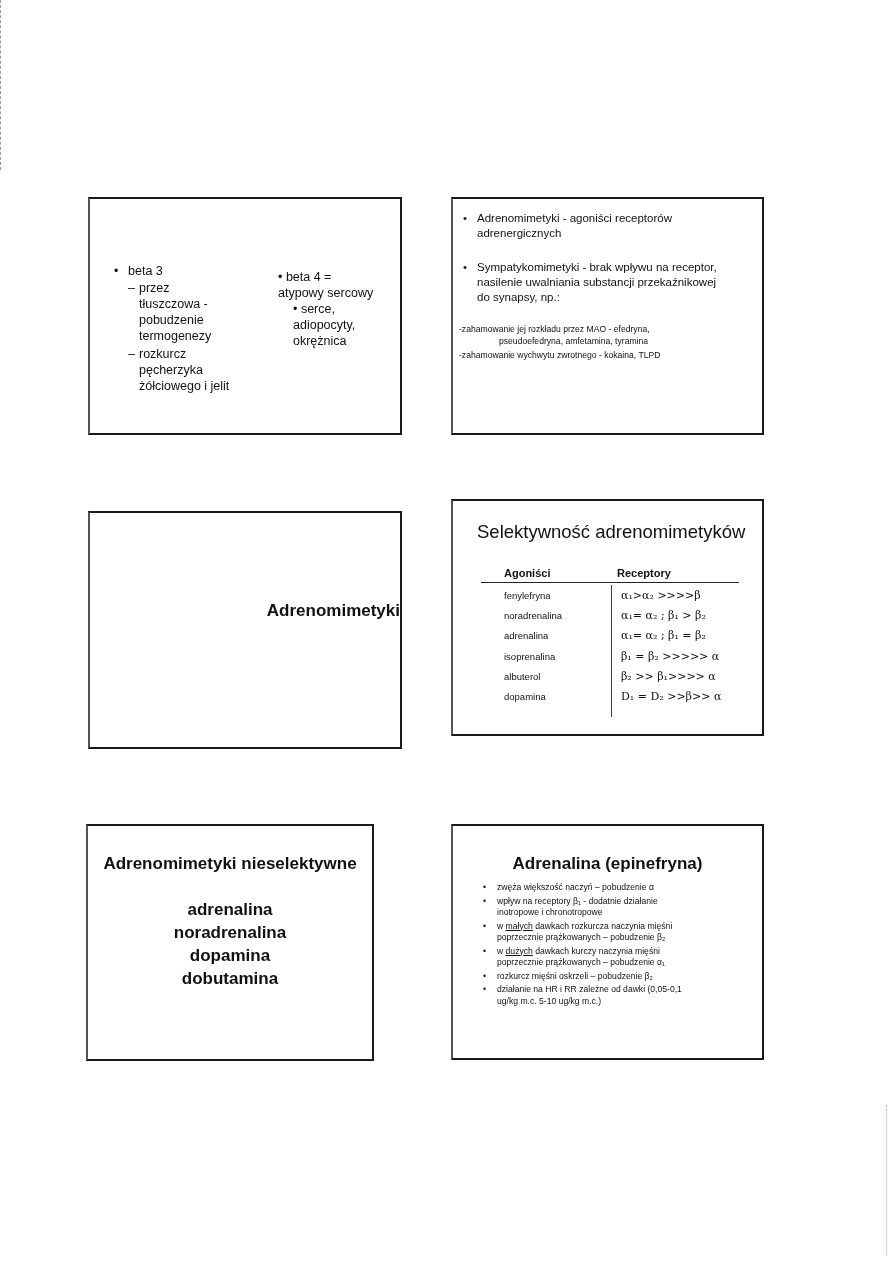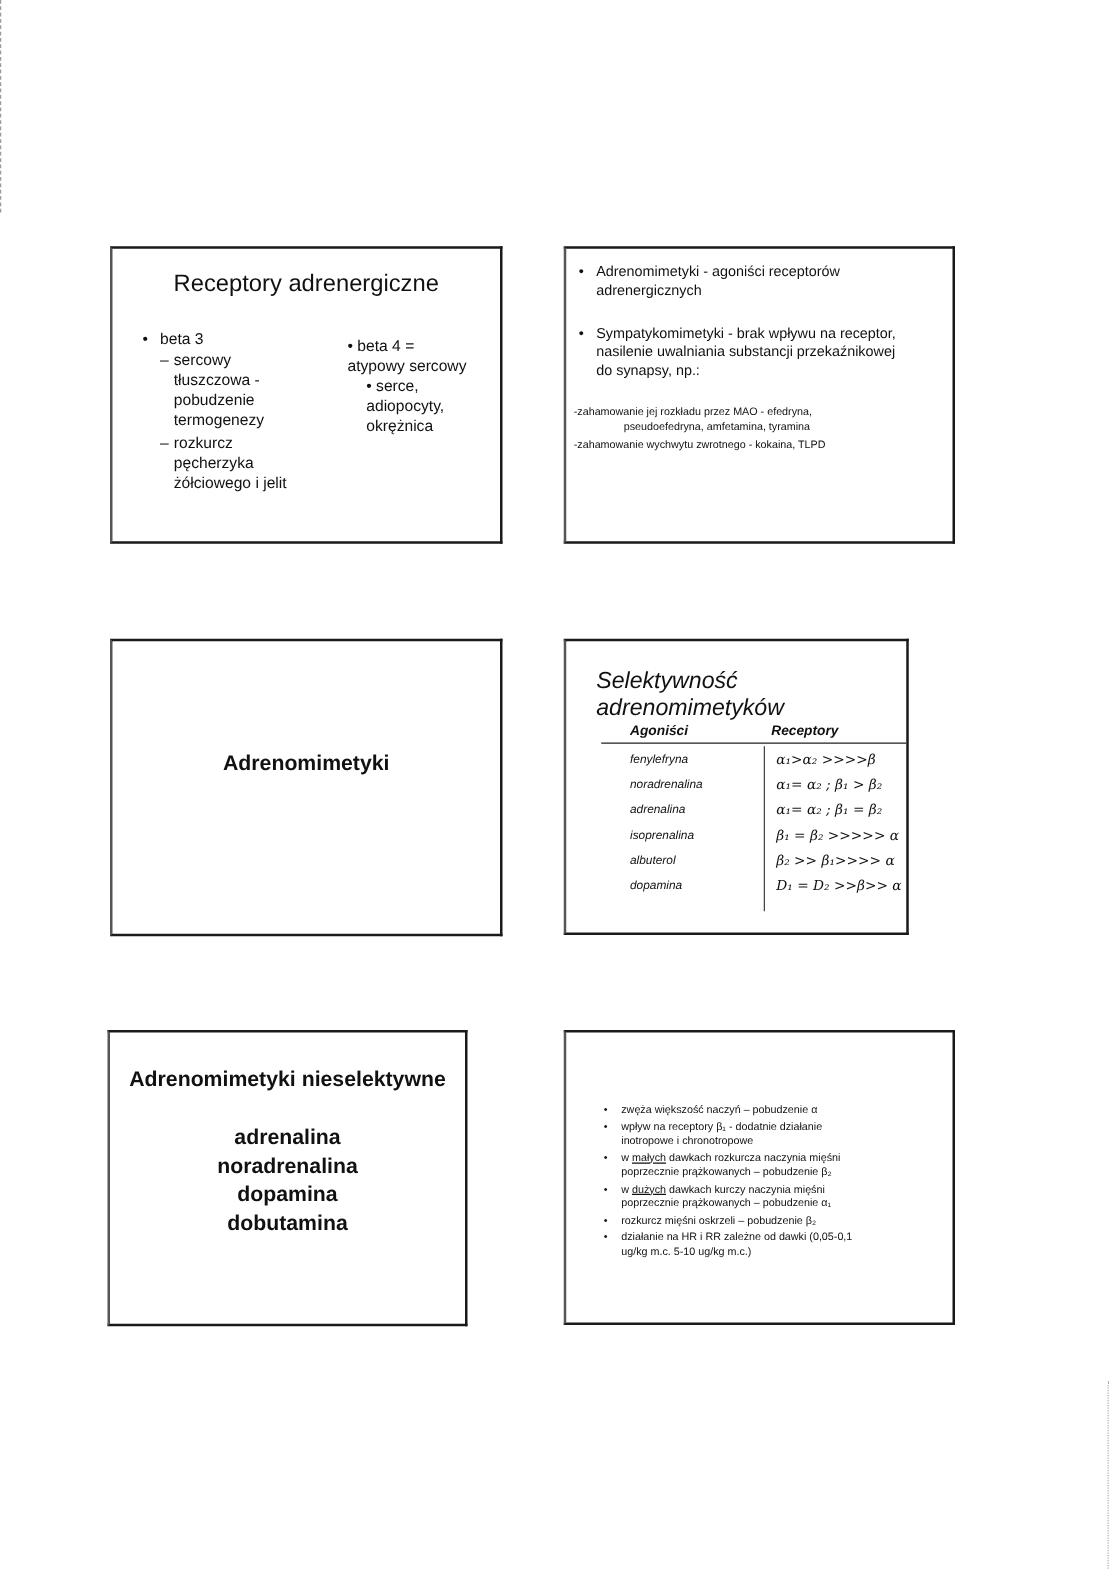--- a/index.html
+++ b/index.html
@@ -7,21 +7,21 @@
          font-family: "Liberation Sans", "DejaVu Sans", sans-serif; color: #111; }
   .scan-edge-left { position: absolute; left: 0; top: 0; width: 2px; height: 170px;
          border-left: 1px dashed #9a9a9a; }
   .scan-edge-right { position: absolute; left: 886px; top: 1105px; width: 1px; height: 150px;
          border-left: 1px dotted #b0b0b0; }
   .slide { position: absolute; box-sizing: border-box; border: 2px solid #1a1a1a;
            border-left-color: #555; background: #fff; overflow: hidden; }
   #s1 { left: 88px; top: 197px; width: 314px; height: 238px; }
   #s2 { left: 451px; top: 197px; width: 313px; height: 238px; }
   #s3 { left: 88px; top: 511px; width: 314px; height: 238px; }
-  #s4 { left: 451px; top: 511px; width: 276px; height: 237px; font-style: italic; }
+  #s4 { left: 451px; top: 499px; width: 313px; height: 237px; }
   #s5 { left: 86px; top: 824px; width: 288px; height: 237px; }
   #s6 { left: 451px; top: 824px; width: 313px; height: 236px; }
 
   .title-light { position: absolute; left: 0; right: 0; text-align: center;
                  font-size: 19px; font-weight: normal; color: #111; }
   .title-bold { position: absolute; left: 0; right: 0; text-align: center;
                 font-size: 17px; font-weight: bold; color: #111; }
   .fs12 { font-size: 12.5px; line-height: 16px; }
   .fs11 { font-size: 11.5px; line-height: 15px; }
   .fs8 { font-size: 8.6px; line-height: 11.5px; }
@@ -48,29 +48,28 @@
                  font-size: 17px; line-height: 23px; }
   u { text-decoration: underline; }
 </style>
 </head>
 <body>
 
 <div class="scan-edge-left"></div>
 <div class="scan-edge-right"></div>
 
 <div class="slide" id="s1">
-  <div class="title-light" style="top:18px;">Receptory adrenergiczne</div>
   <div class="abs fs12" style="left:24px; top:64px; width:150px;">
     <div class="bullet-row">
       <span class="dot">•</span>
       <span>beta 3</span>
     </div>
     <div class="dash-row" style="margin-left:14px; margin-top:1px;">
       <span class="dash">–</span>
-      <div>sercowy</div>
+      <div>przez</div>
       <div>tłuszczowa -</div>
       <div>pobudzenie</div>
       <div>termogenezy</div>
     </div>
     <div class="dash-row" style="margin-left:14px; margin-top:2px;">
       <span class="dash">–</span>
       <div>rozkurcz</div>
       <div>pęcherzyka</div>
       <div>żółciowego i jelit</div>
     </div>
@@ -108,21 +107,21 @@
       <div>-zahamowanie jej rozkładu przez MAO - efedryna,</div>
       <div style="padding-left:8px;margin-left:32px;">pseudoefedryna, amfetamina, tyramina</div>
     </div>
     <div style="margin-top:3px;">
       <div>-zahamowanie wychwytu zwrotnego - kokaina, TLPD</div>
     </div>
   </div>
 </div>
 
 <div class="slide" id="s3">
-  <div class="title-bold" style="top:88px;">Adrenomimetyki</div>
+  <div class="title-bold" style="top:88px;text-align:right;">Adrenomimetyki</div>
 </div>
 
 <div class="slide" id="s4">
   <div class="title-light" style="top:20px; text-align:left; left:24px; font-size:18.5px;">Selektywność adrenomimetyków</div>
   <div class="tbl">
     <div class="tbl-head">
       <div class="c1">Agoniści</div>
       <div class="c2">Receptory</div>
     </div>
     <div class="tbl-body">
@@ -159,20 +158,21 @@
   <div class="title-bold" style="top:28px;">Adrenomimetyki nieselektywne</div>
   <div class="center-list" style="top:72px;">
     <div>adrenalina</div>
     <div>noradrenalina</div>
     <div>dopamina</div>
     <div>dobutamina</div>
   </div>
 </div>
 
 <div class="slide" id="s6">
+  <div class="title-bold" style="top:28px;">Adrenalina (epinefryna)</div>
   <div class="abs fs8" style="left:30px; top:56px; width:270px;">
     <div class="bullet-row" style="margin-bottom:2px;">
       <span class="dot">•</span>
       <div>zwęża większość naczyń – pobudzenie α</div>
     </div>
     <div class="bullet-row" style="margin-bottom:2px;">
       <span class="dot">•</span>
       <div>wpływ na receptory β₁ - dodatnie działanie</div>
       <div>inotropowe i chronotropowe</div>
     </div>

